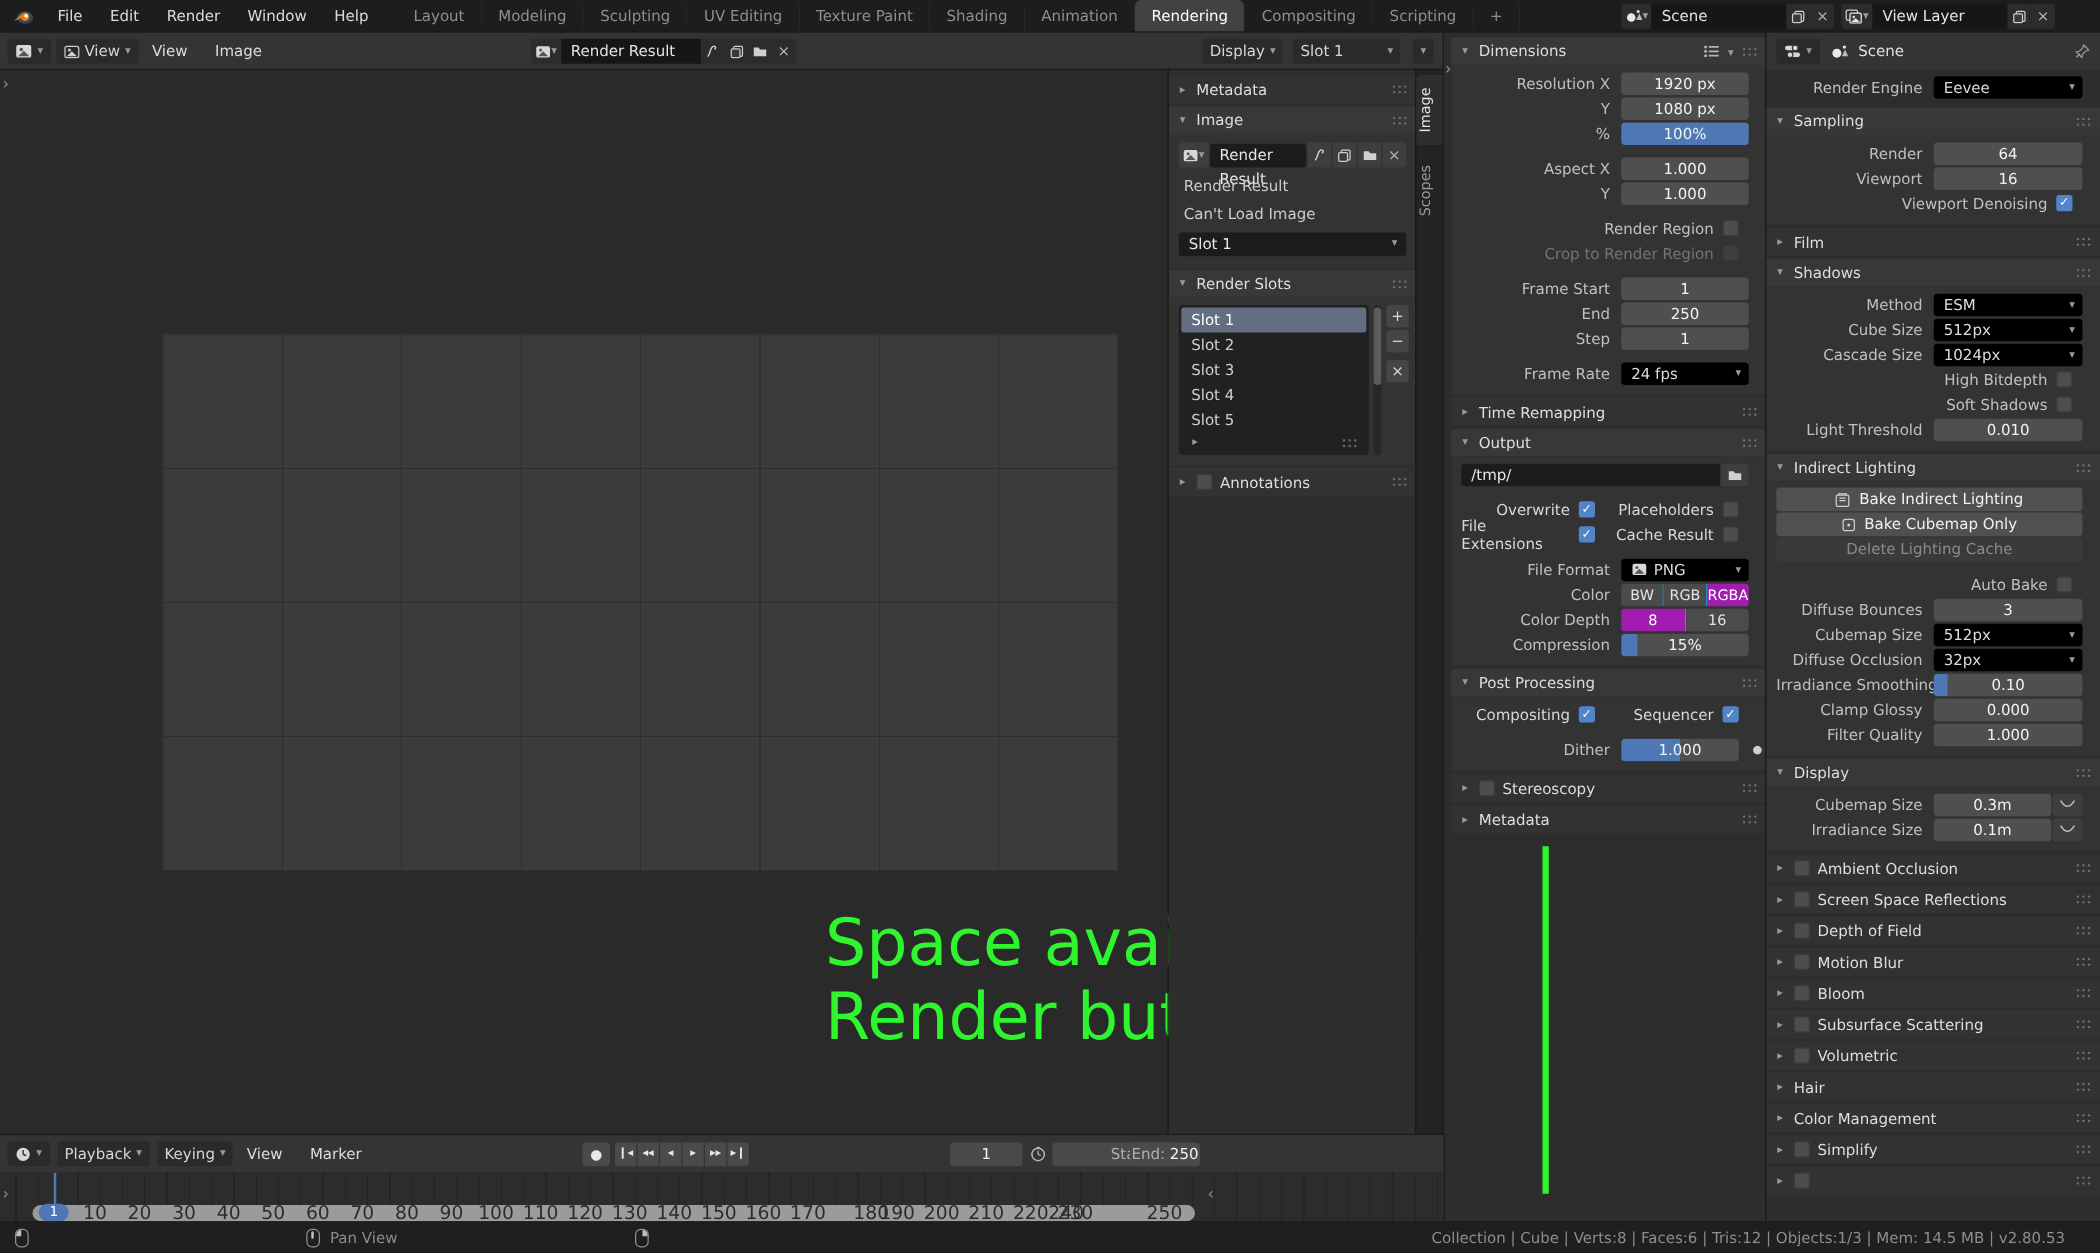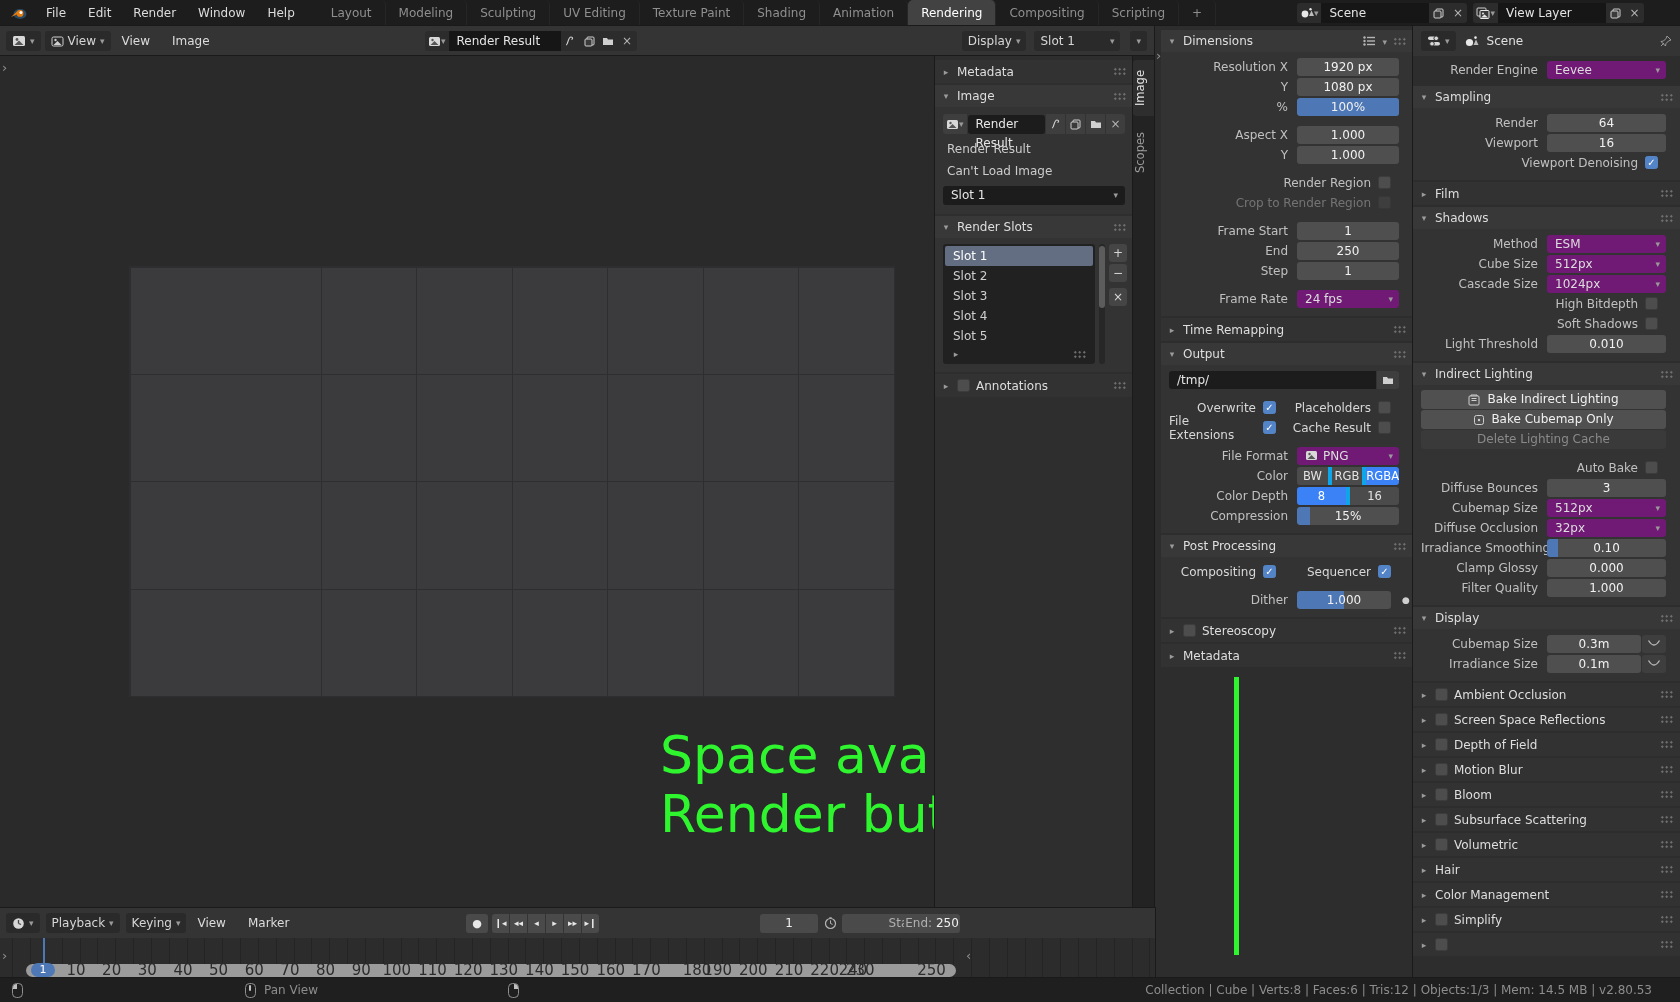--- a/index.html
+++ b/index.html
@@ -46,34 +46,34 @@
   .parrow{color:#9b9b9b;font-size:9px;width:10px;text-align:center;}
   .ptitle{flex:1;white-space:nowrap;overflow:hidden;}
   .dots{width:14px;height:9px;background-image:radial-gradient(#757575 1px,transparent 1.2px);background-size:4.5px 4.5px;flex:none;}
   .pbody{background:#333333;padding:5px 0 7px 0;}
   .prow{display:flex;align-items:center;height:19px;margin:0 14px 1px 8px;}
   .prow .plabel{width:var(--labw);text-align:right;padding-right:9px;color:#c0c0c0;box-sizing:border-box;flex:none;white-space:nowrap;}
   .pgap{height:8px;}
   .pfield{flex:1;background:#4f4f4f;border-radius:3px;height:18px;line-height:18px;text-align:center;color:#f1f1f1;position:relative;overflow:hidden;}
   .pslider .fill{position:absolute;left:0;top:0;bottom:0;background:#4e78b5;border-radius:3px 0 0 3px;}
   .pslider span{position:relative;}
-  .pdd{flex:1;background:#701a75;border-radius:3px;height:18px;line-height:18px;padding:0 8px;color:#dddddd;position:relative;display:flex;align-items:center;gap:5px;}
+  .pdd{flex:1;background:#000000;border-radius:3px;height:18px;line-height:18px;padding:0 8px;color:#dddddd;position:relative;display:flex;align-items:center;gap:5px;}
   .pdd .chev{position:absolute;right:6px;}
   .cb{width:13px;height:13px;border-radius:2.5px;background:#4d4d4d;border:1px solid #3c3c3c;flex:none;
       display:flex;align-items:center;justify-content:center;font-size:10px;color:#fff;box-sizing:border-box;}
   .cb.on{background:#5484c8;border-color:#5484c8;}
   .rowcheck{justify-content:flex-end;gap:7px;padding-right:8px;}
   .rowcheck .plabel2{color:#c0c0c0;}
   .half{flex:1;display:flex;align-items:center;justify-content:flex-end;gap:7px;padding-right:8px;}
   .dis{opacity:.45;}
   .seg{flex:1;display:flex;}
-  .seg span{flex:1;background:#4b4b4b;text-align:center;height:18px;line-height:18px;color:#e3e3e3;border-right:4px solid #0ea5e9;font-size:11.5px;}
+  .seg span{flex:1;background:#4b4b4b;text-align:center;height:18px;line-height:18px;color:#e3e3e3;border-right:1px solid #0ea5e9;font-size:11.5px;}
   .seg span:first-child{border-radius:3px 0 0 3px;}
   .seg span:last-child{border-radius:0 3px 3px 0;border-right:none;}
-  .seg span.on{background:#3b82f6;color:#fff;}
+  .seg span.on{background:#a21caf;color:#fff;}
   .pbtn{flex:1;background:#505050;border-radius:3px;height:19px;line-height:19px;text-align:center;color:#f0f0f0;display:flex;align-items:center;justify-content:center;gap:6px;}
   .pbtn.dis{background:#3a3a3a;color:#8a8a8a;opacity:1;}
   .pathfield{flex:1;background:#1c1c1c;border-radius:3px 0 0 3px;height:18px;line-height:18px;padding:0 8px;color:#e6e6e6;}
   .pathbtn{width:22px;height:18px;background:#3e3e3e;border-radius:0 3px 3px 0;display:flex;align-items:center;justify-content:center;margin-left:1px;}
   .curvebtn{width:24px;height:18px;background:#3e3e3e;border-radius:3px;margin-left:1px;display:flex;align-items:center;justify-content:center;color:#b9b9b9;}
   .animdot{width:14px;text-align:center;color:#cfcfcf;flex:none;margin-right:-14px;font-size:9px;}
   
   .sb-dark{background:#1c1c1c;border-radius:3px;height:19px;line-height:19px;color:#e6e6e6;padding:0 8px;}
   #slot-list{background:#212121;border-radius:3px;padding:2px;}
   .slot-item{height:20px;line-height:20px;padding:0 8px;color:#cfcfcf;border-radius:2px;}

